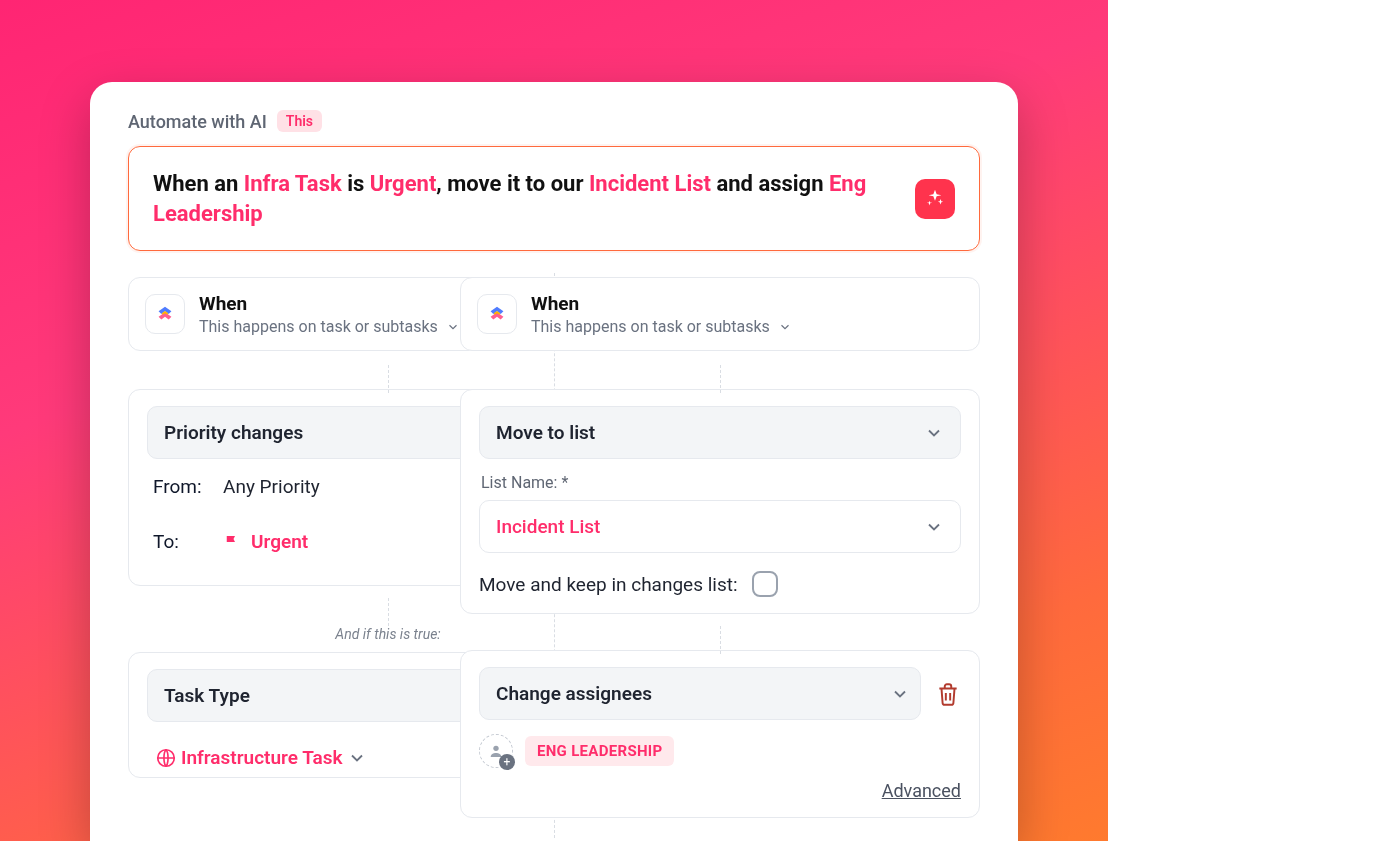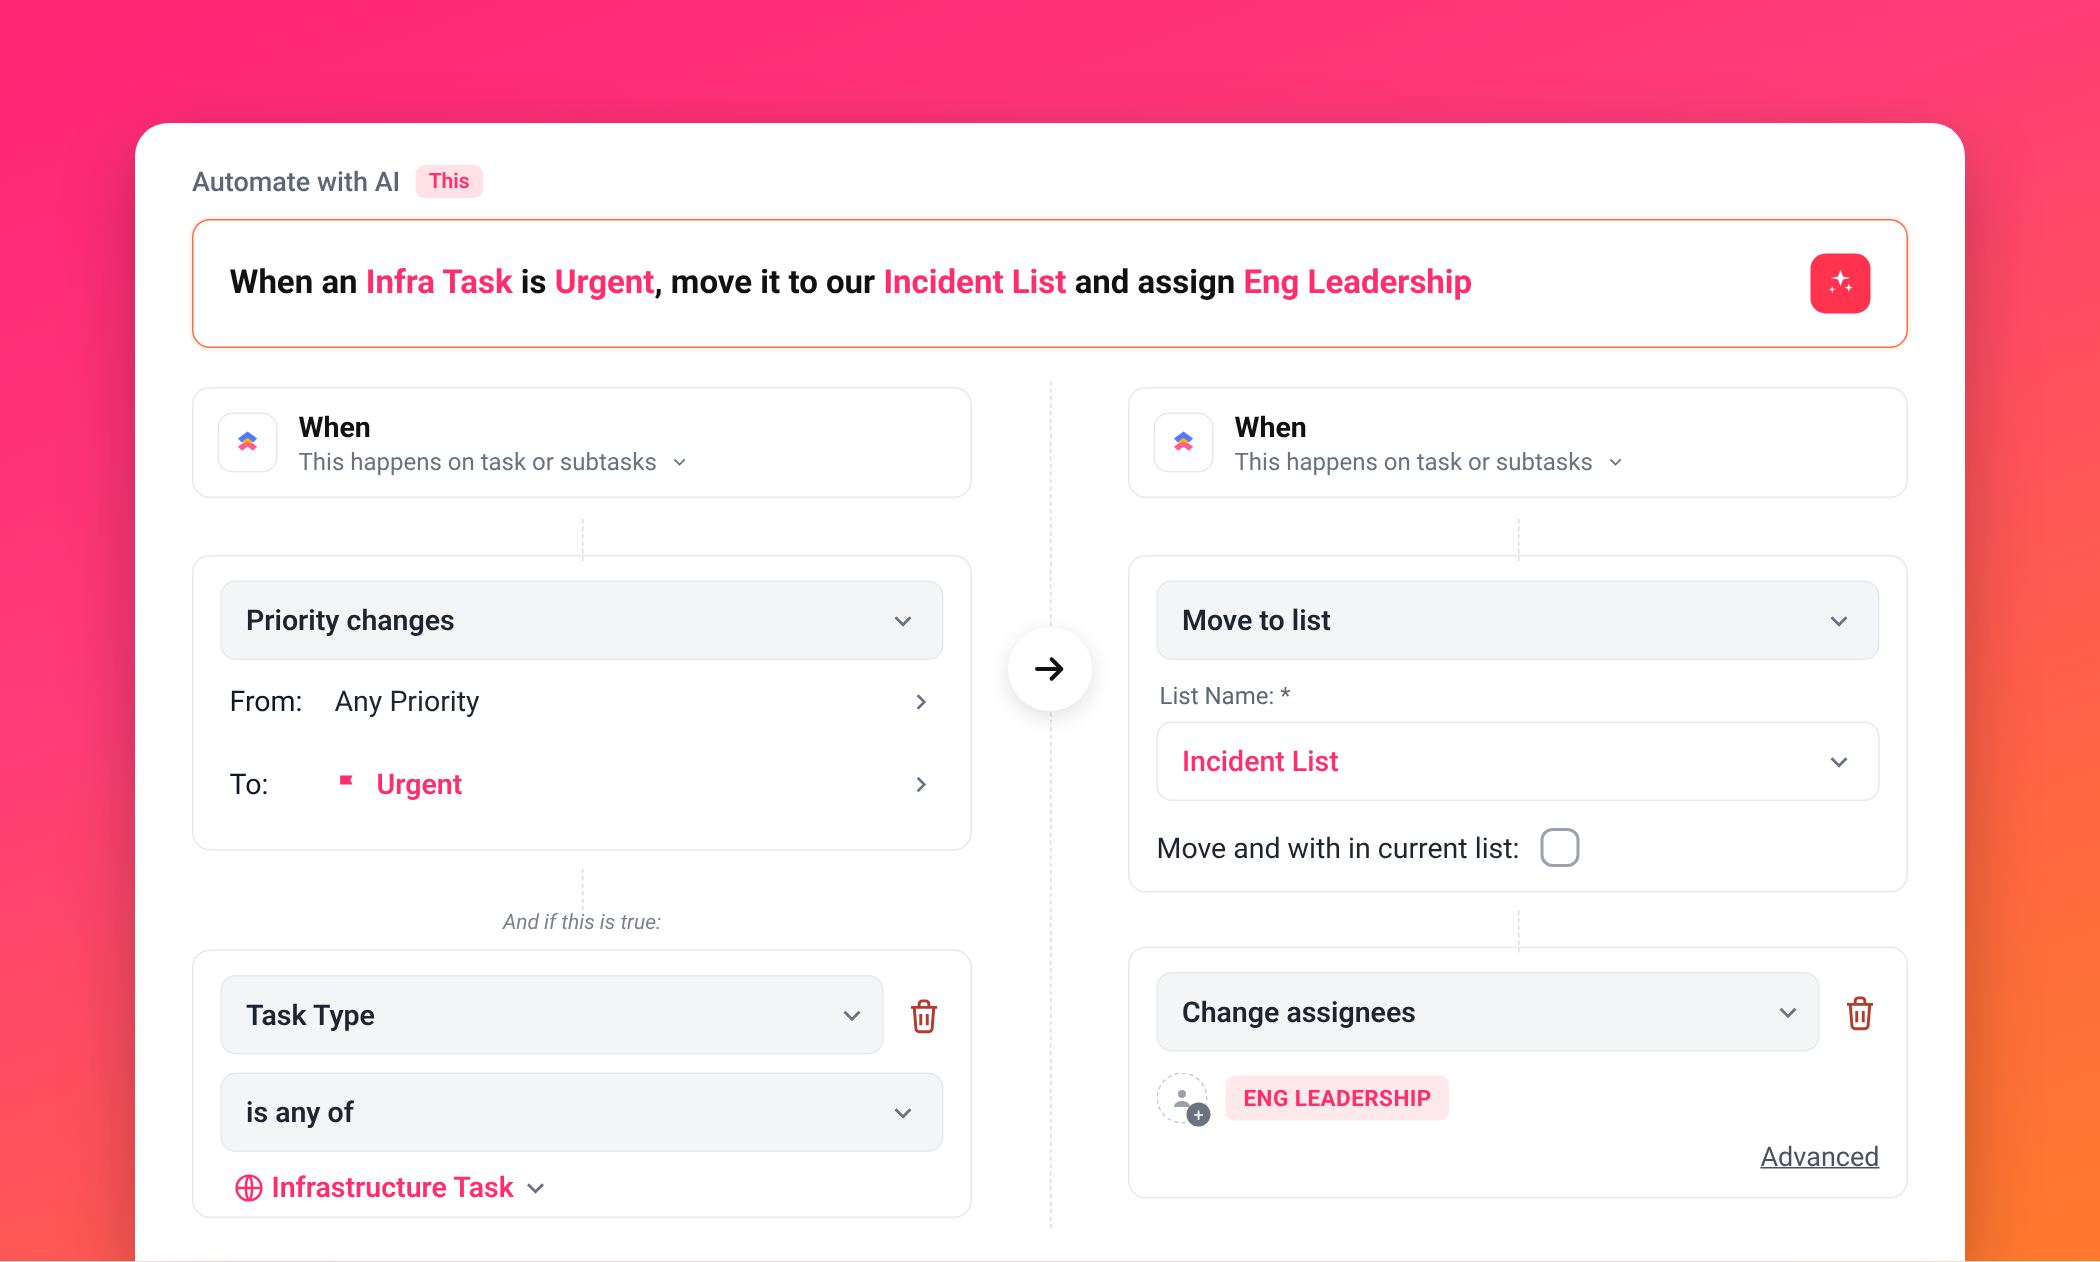--- a/index.html
+++ b/index.html
@@ -1,18 +1,18 @@
 <!DOCTYPE html>
 <html><head>
 <meta charset="utf-8">
 <style>
   * { box-sizing: border-box; margin: 0; padding: 0; }
   html, body { width: 1400px; height: 841px; font-family: -apple-system, BlinkMacSystemFont, "Segoe UI", Roboto, Helvetica, Arial, sans-serif; }
   .stage {
-    width: 1400px; height: 841px;
+    width: 1108px; height: 841px;
     background: linear-gradient(160deg, #ff2573 0%, #ff3a7a 35%, #ff6a3d 80%, #ff7a2e 100%);
     padding: 82px 90px 0 90px;
     position: relative;
   }
   .panel {
     width: 100%; height: 100%;
     background: #fff;
     border-radius: 22px 22px 0 0;
     box-shadow: 0 18px 50px rgba(0,0,0,0.25);
     overflow: hidden;
@@ -195,26 +195,20 @@
               <span>Task Type</span>
               <svg class="chev" viewBox="0 0 24 24">
                   <path d="M6 9l6 6 6-6"></path>
                 </svg>
             </div>
             <svg class="trash" viewBox="0 0 24 24">
                 <path d="M4 7h16M9 7V5a2 2 0 0 1 2-2h2a2 2 0 0 1 2 2v2M6 7l1 13a2 2 0 0 0 2 2h6a2 2 0 0 0 2-2l1-13M10 11v7M14 11v7"></path>
               </svg>
           </div>
           <div style="height:12px"></div>
-          <div class="select-row">
-            <span>is any of</span>
-            <svg class="chev" viewBox="0 0 24 24">
-                <path d="M6 9l6 6 6-6"></path>
-              </svg>
-          </div>
           <div class="infra-row">
             <svg class="globe" viewBox="0 0 24 24">
                 <circle cx="12" cy="12" r="9"></circle>
                 <path d="M3 12h18M12 3c3 3 3 15 0 18M12 3c-3 3-3 15 0 18"></path>
               </svg>
             <span>Infrastructure Task</span>
             <svg class="chev" viewBox="0 0 24 24" style="stroke:#6a7280">
                 <path d="M6 9l6 6 6-6"></path>
               </svg>
           </div>
@@ -253,21 +247,21 @@
               </svg>
           </div>
           <div class="field-label">List Name: *</div>
           <div class="input-like">
             <span>Incident List</span>
             <svg class="chev" viewBox="0 0 24 24" style="stroke:#6a7280">
                 <path d="M6 9l6 6 6-6"></path>
               </svg>
           </div>
           <div class="check-row">
-            <span>Move and with in current list:</span>
+            <span>Move and keep in changes list:</span>
             <div class="checkbox"></div>
           </div>
         </div>
 
         <div class="connector"></div>
 
         <div class="section">
           <div class="row-with-trash">
             <div class="select-row wtrash">
               <span>Change assignees</span>

